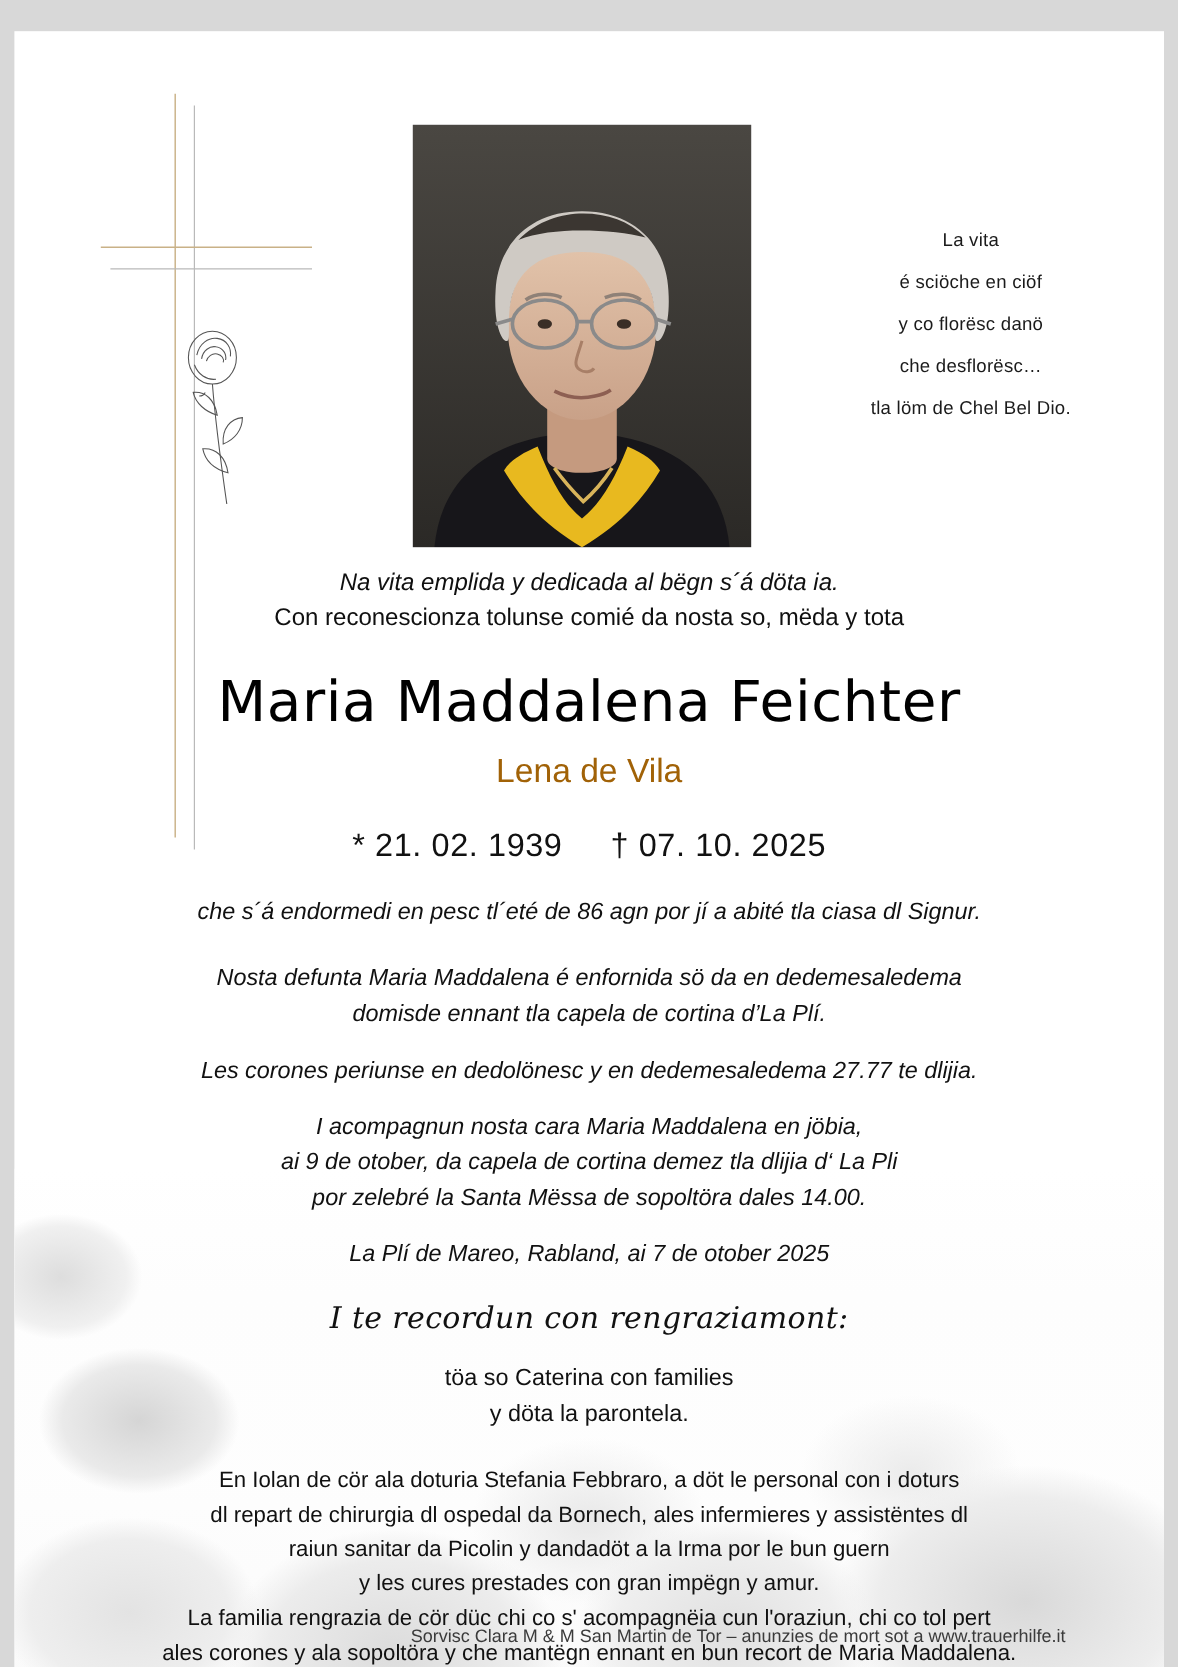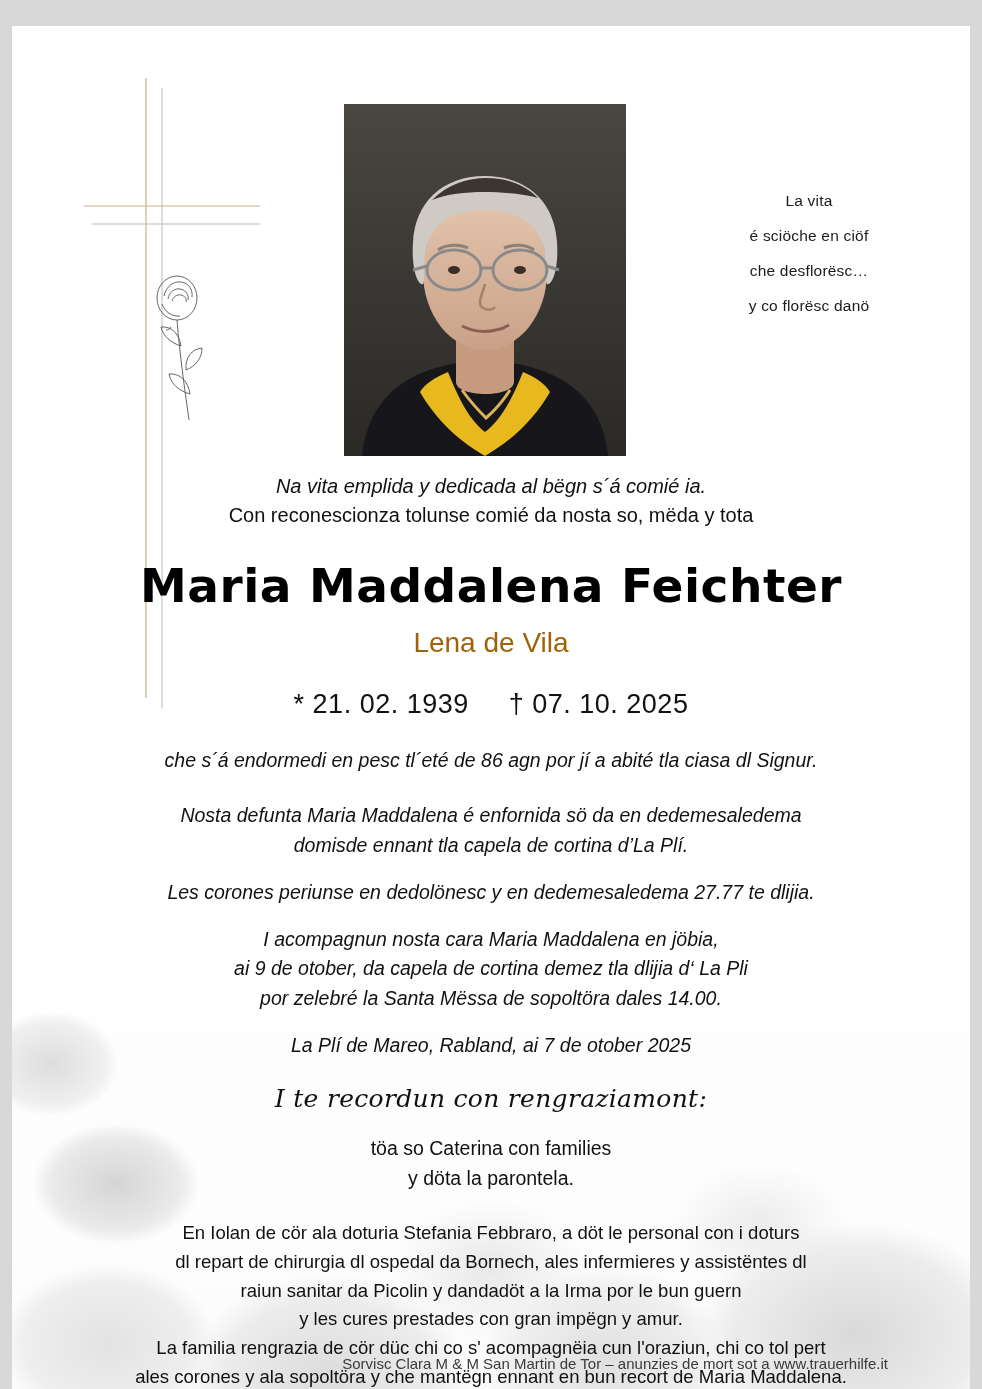--- a/index.html
+++ b/index.html
@@ -108,21 +108,21 @@
   .intro {
     font-style: italic;
     font-size: 20px;
     line-height: 1.45;
     color: #101010;
   }
   .intro .l2 { font-style: normal; }
   .name {
     margin-top: 28px;
     font-size: 47px;
-    font-weight: 700;
+    font-weight: 400;
     letter-spacing: 0.5px;
     color: #000;
     font-family: "DejaVu Sans", sans-serif;
   }
   .nickname {
     margin-top: 14px;
     font-size: 28px;
     color: #a16207;
   }
   .dates {
@@ -244,28 +244,29 @@
       <path d="M141 180c-4 14-8 20-2 24 4 3 10 2 12-1" stroke="#a87f67" stroke-width="2.5" fill="none"></path>
       <path d="M118 222c10 5 22 7 34 4 6-1 10-3 13-5" stroke="#8d5f52" stroke-width="3" fill="none"></path>
 
       <path d="M118 286c10 14 18 22 24 28 7-6 15-14 24-28" stroke="#d9b45a" stroke-width="3" fill="none"></path>
     </svg>
   </div>
 
   <div class="verse">
     <div>La vita</div>
     <div>é sciöche en ciöf</div>
+    <div>y co florësc danö</div>
     <div>che desflorësc…</div>
-    <div>y co florësc danö</div>
+    <div>tla löm de Chel Bel Dio.</div>
   </div>
 
   <div class="content">
 
     <div class="intro">
-      <div>Na vita emplida y dedicada al bëgn s´á comié ia.</div>
+      <div>Na vita emplida y dedicada al bëgn s´á döta ia.</div>
       <div class="l2">Con reconescionza tolunse comié da nosta so, mëda y tota</div>
     </div>
 
     <div class="name">Maria Maddalena Feichter</div>
     <div class="nickname">Lena de Vila</div>
 
     <div class="dates">
       <span>*  21. 02. 1939</span>
       <span>† 07. 10. 2025</span>
     </div>

